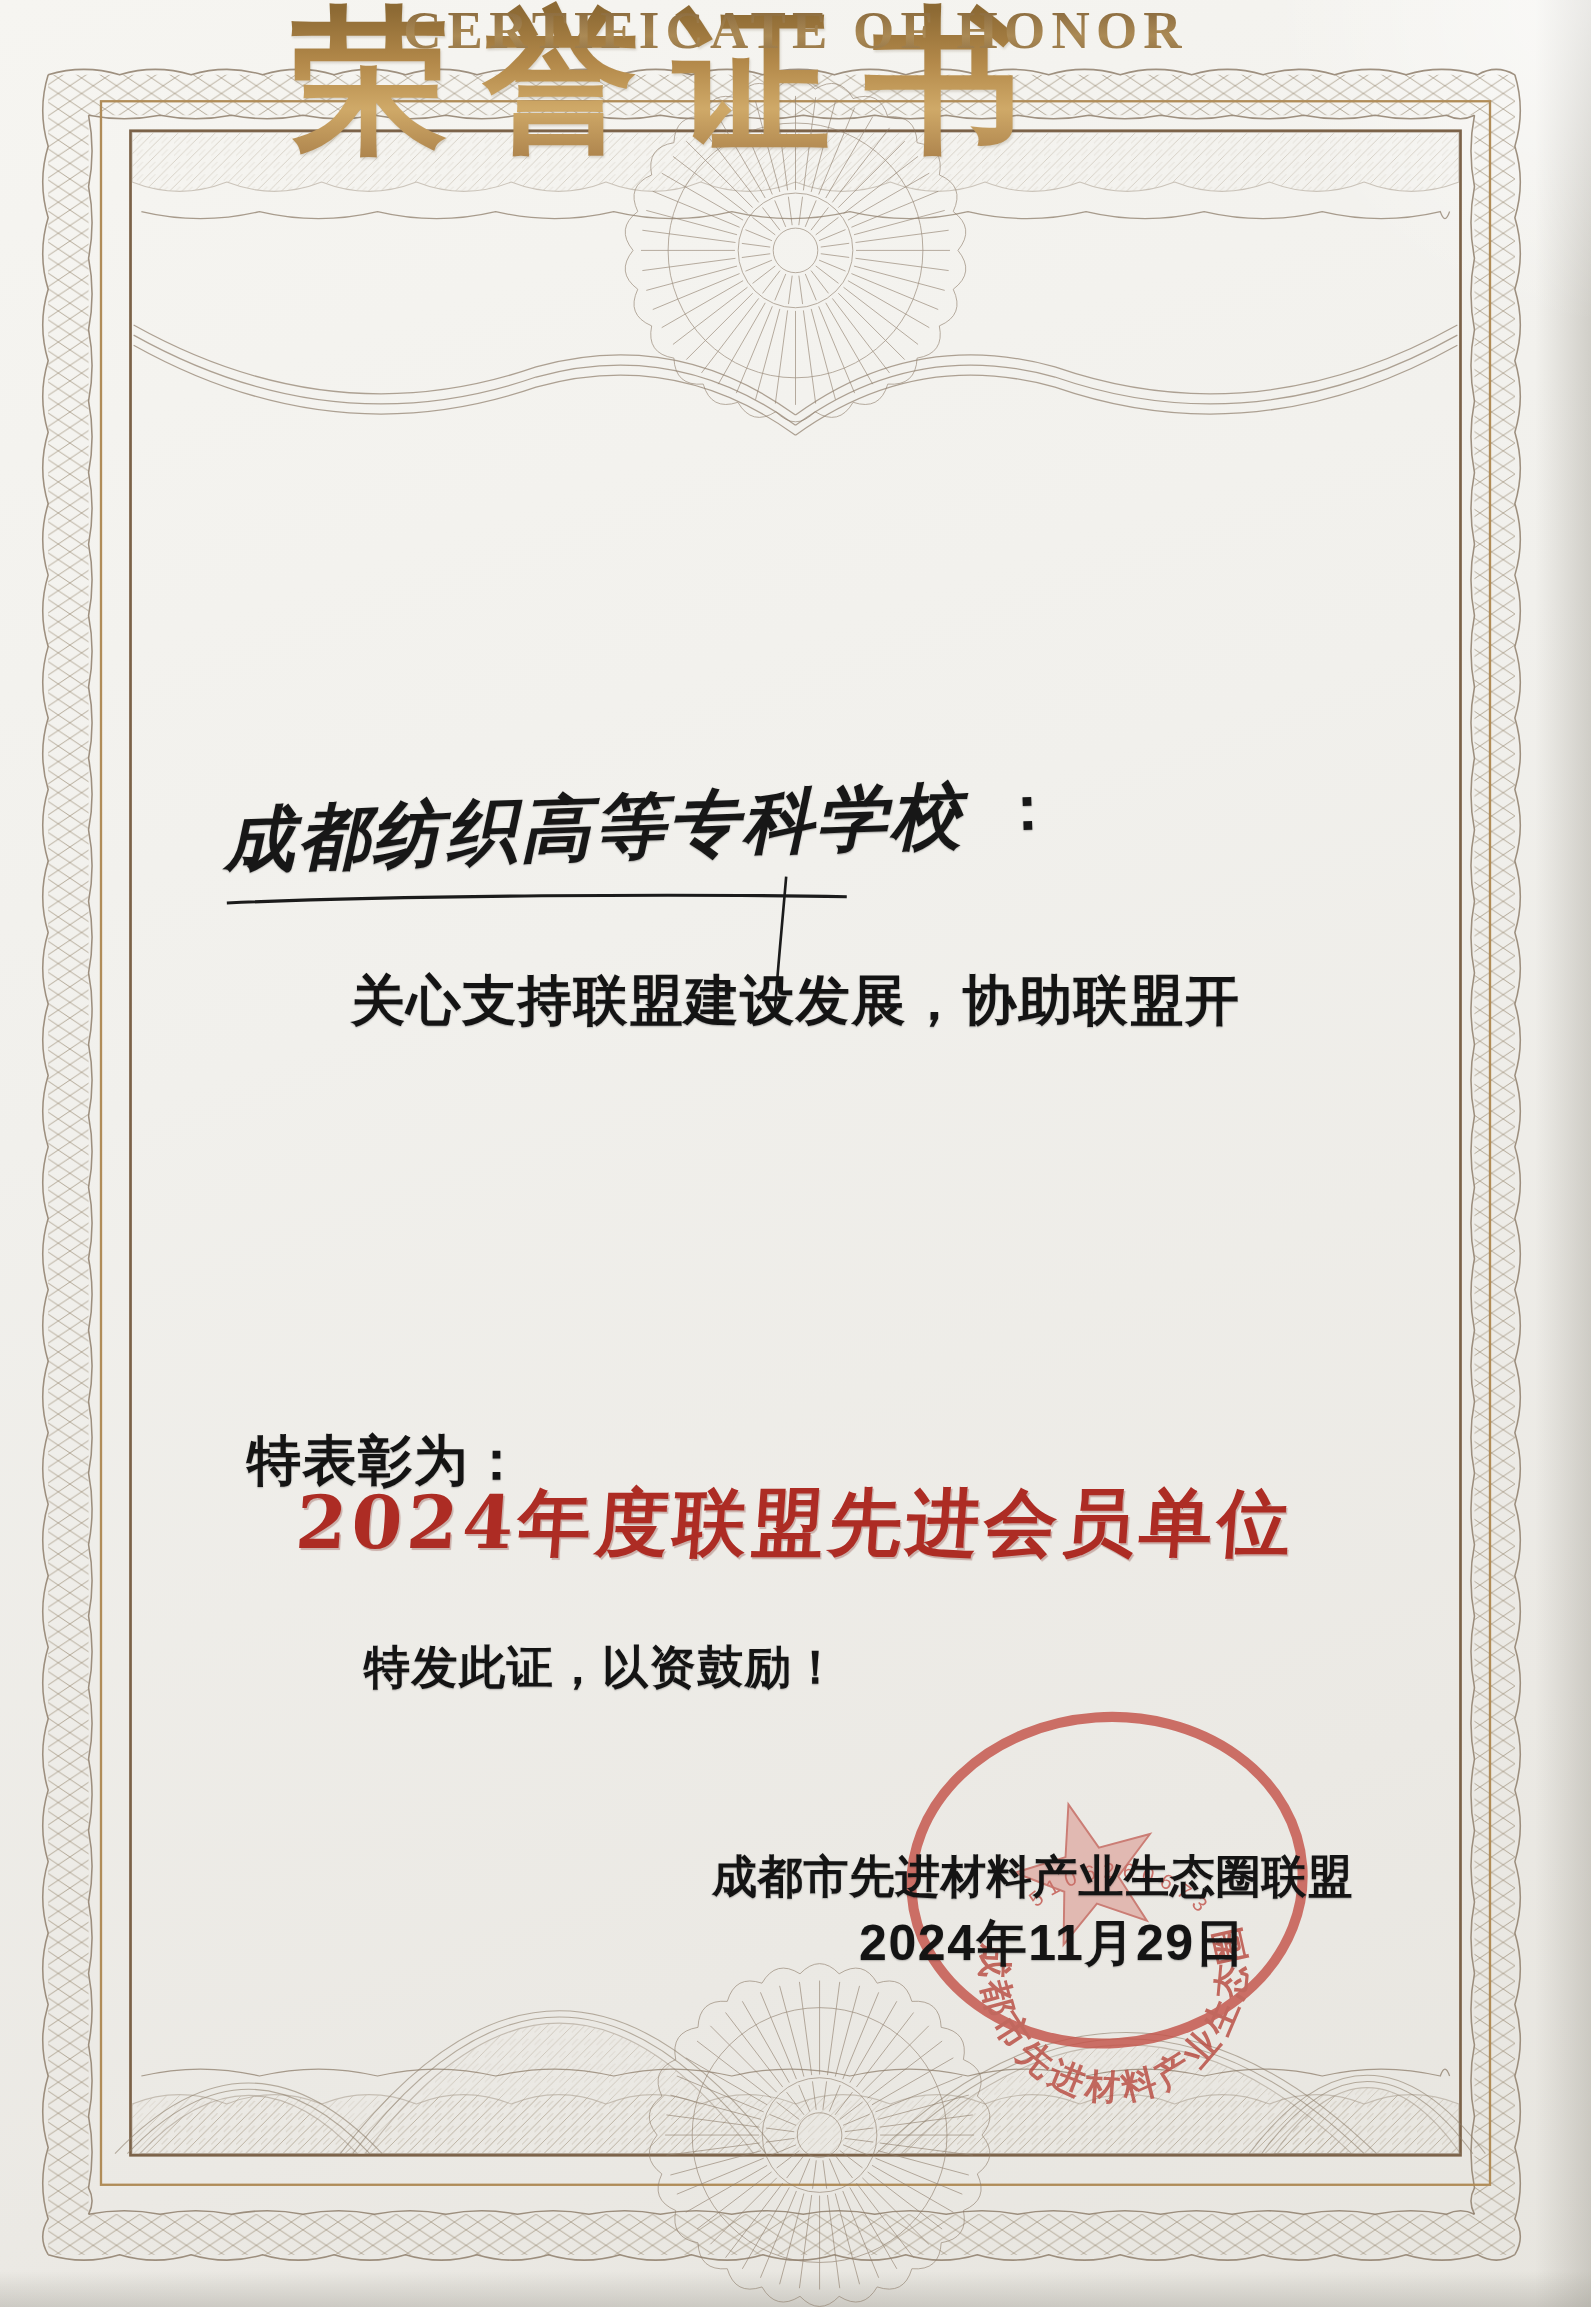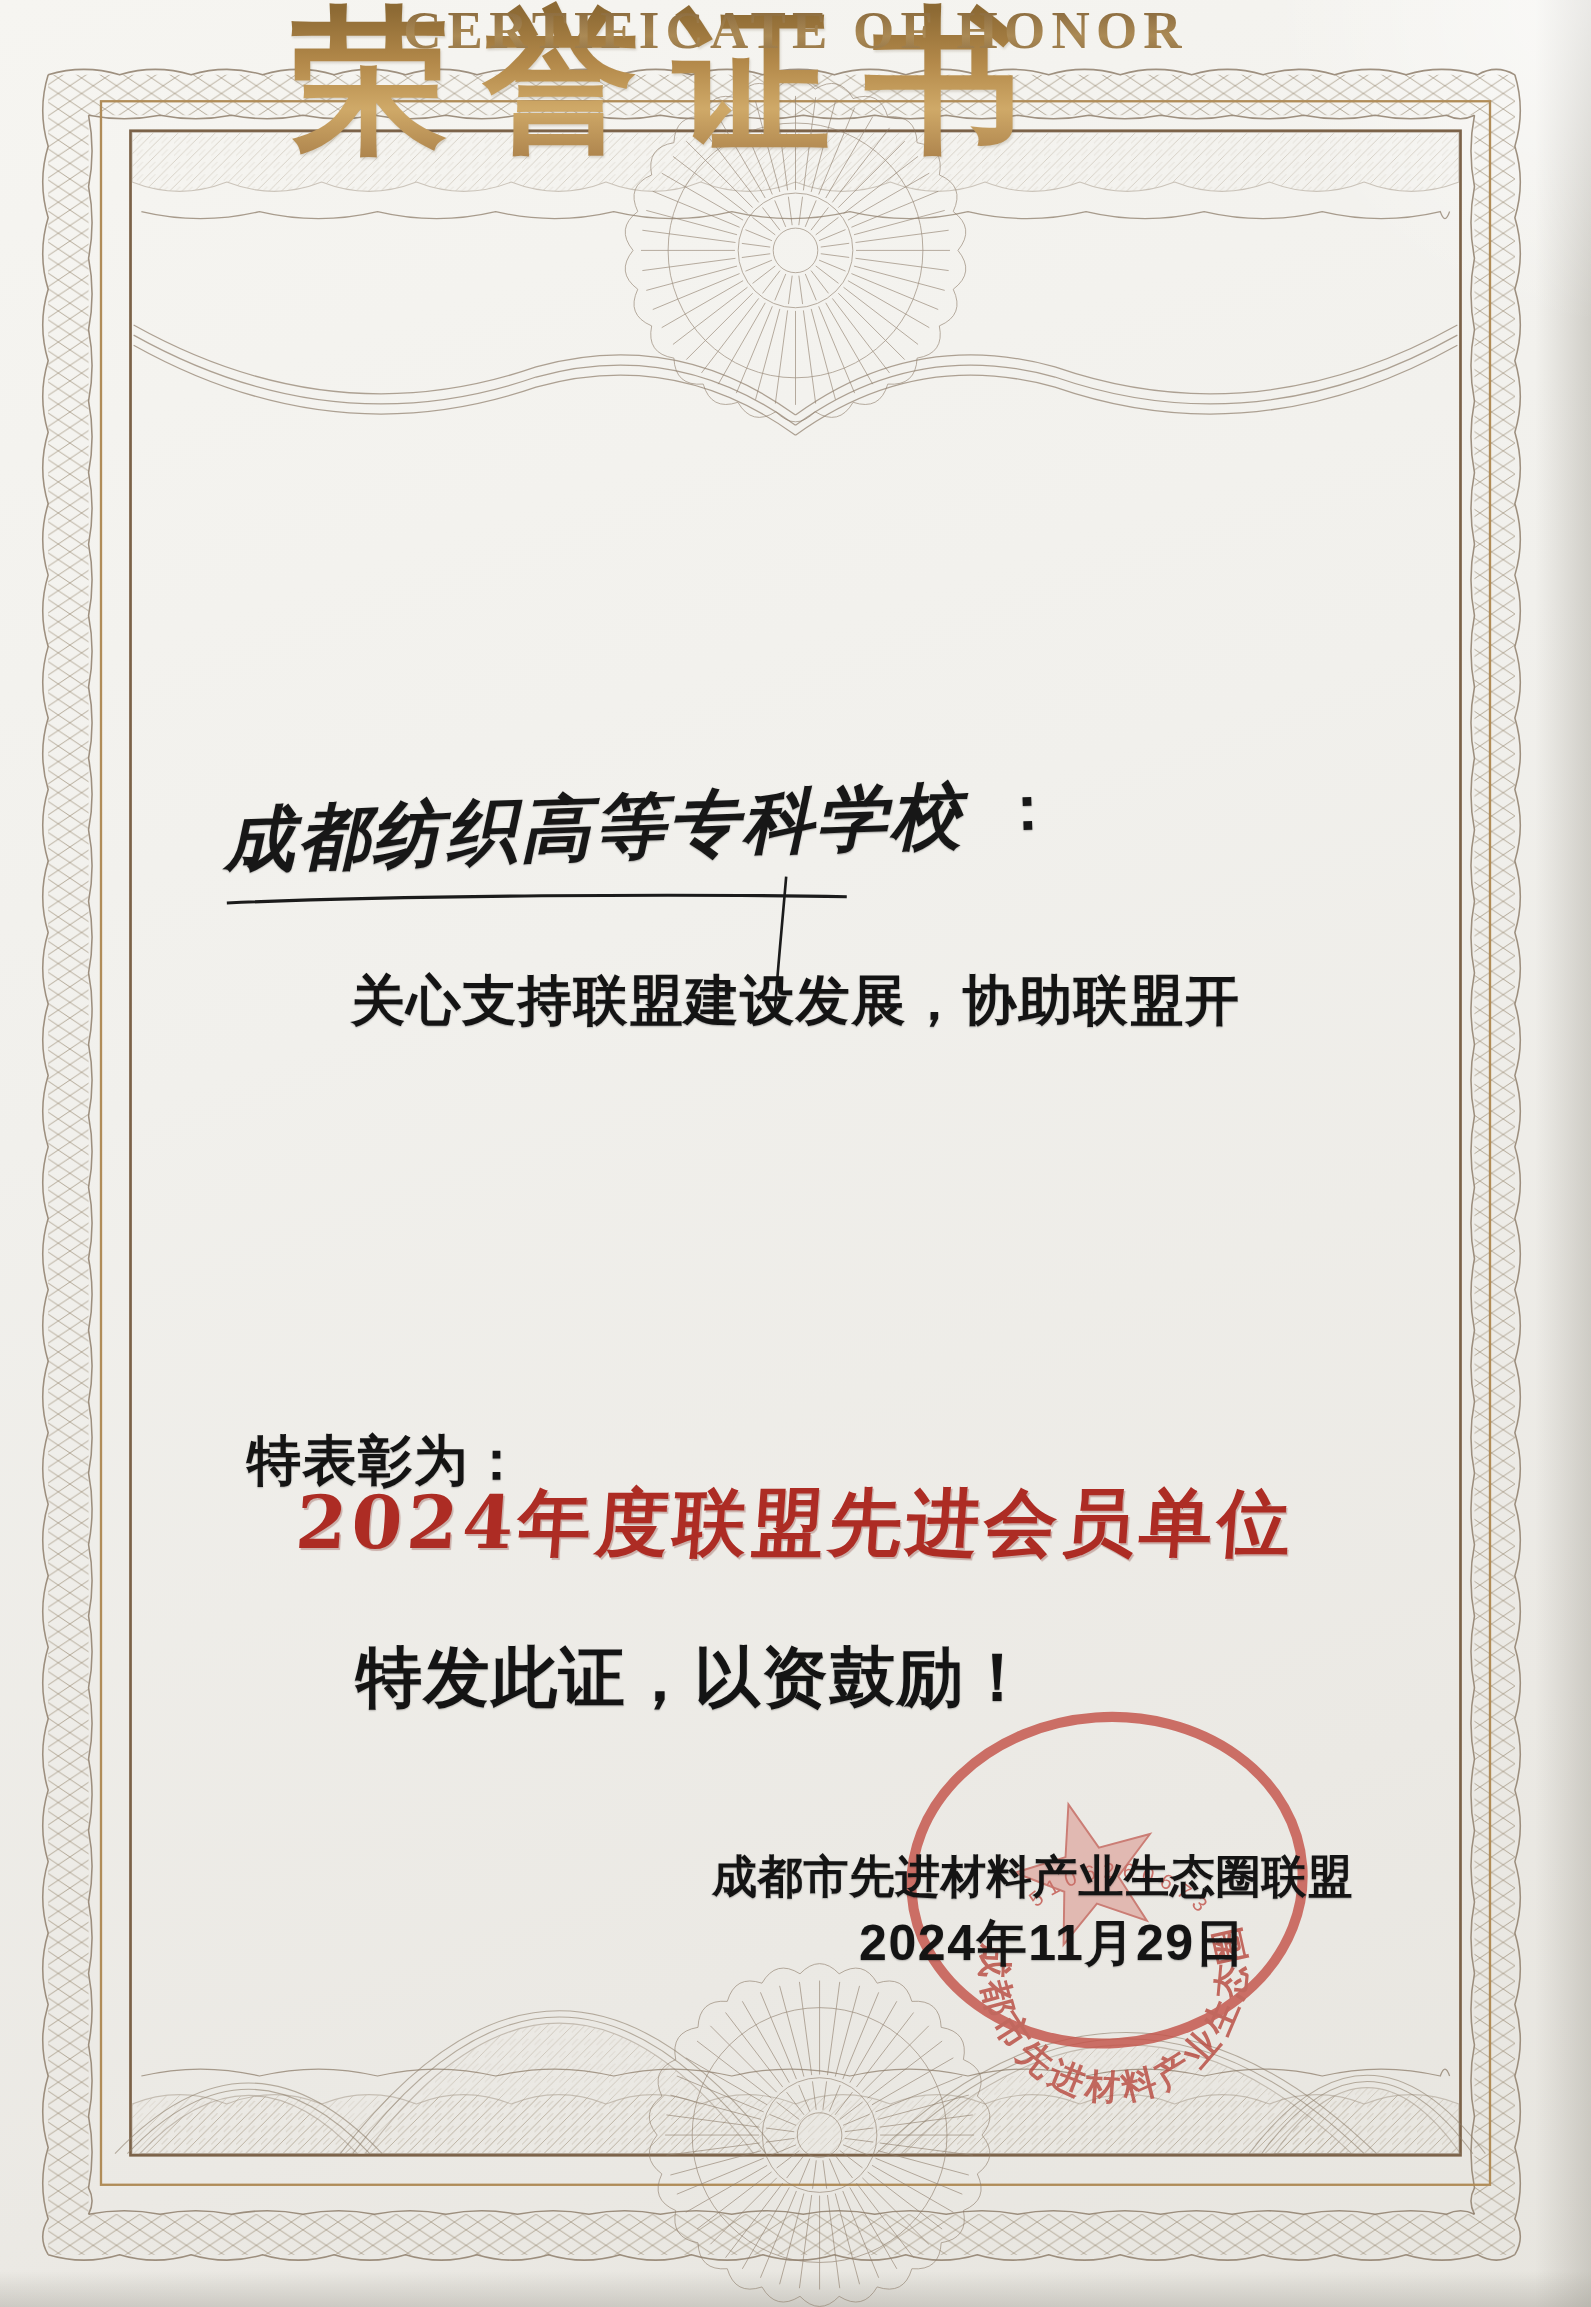--- a/index.html
+++ b/index.html
@@ -48,21 +48,21 @@
   .l2{left:247px;top:1102px;}
   .l3{left:247px;top:1231px;}
   .l4{left:247px;top:1433px;}
   .award{
     left:0;top:1475px;width:1591px;text-align:center;
     font-family:"DejaVu Serif","Liberation Serif",serif;font-weight:700;
     font-size:73px;letter-spacing:4.7px;color:#ad2c24;white-space:nowrap;
     transform:skewX(-4deg);
     text-shadow:1.6px 2.3px 0.8px rgba(110,20,15,.28);
   }
-  .closing{left:356px;top:1644px;font-size:66px;}
+  .closing{left:364px;top:1644px;font-size:46px;}
   .issuer{left:712px;top:1854px;font-size:45px;letter-spacing:0.8px;}
   .issuedate{left:859px;top:1918px;font-size:50px;letter-spacing:1.6px;}
 </style>
 </head>
 <body>
 
 <div id="page">
 
   <div class="abs edge-right"></div>
   <div class="abs edge-bottom"></div>

